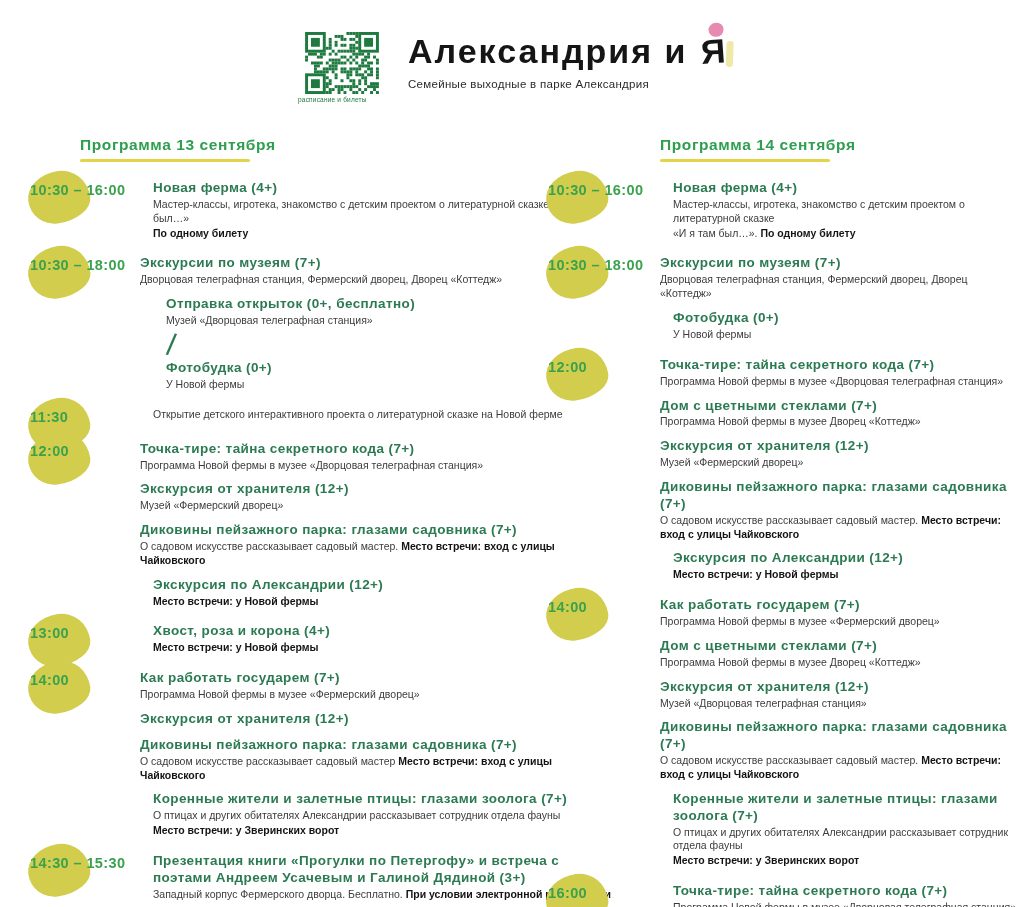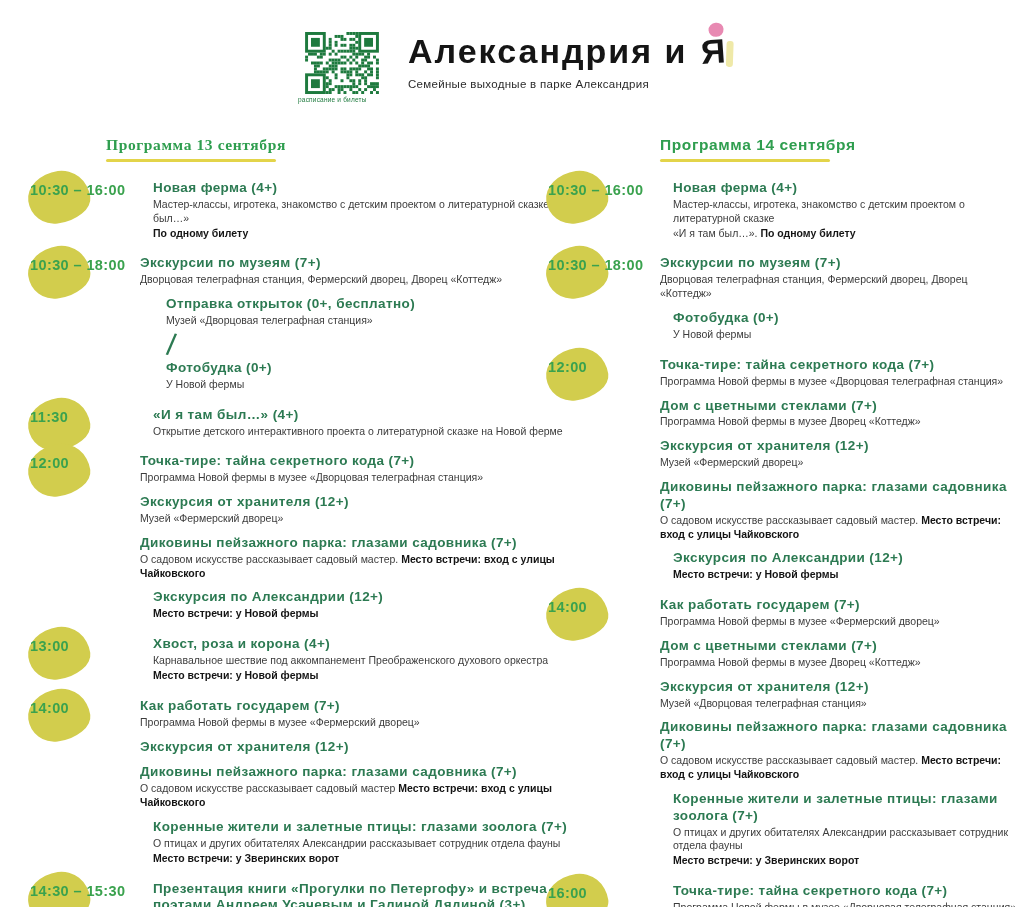--- a/index.html
+++ b/index.html
@@ -25,21 +25,21 @@
     background:#efe9a8;border-radius:3px;transform:rotate(6deg);z-index:-1;
   }
   .brand-sub{font-size:11.5px;color:#2b2b2b;margin-top:10px;letter-spacing:.3px;}
   .brand-note{font-size:11.5px;color:#2b2b2b;margin-top:8px;letter-spacing:.3px;}
   
   .col{position:absolute;top:136px;}
   .col-left{left:30px;width:585px;}
   .col-right{left:548px;width:472px;}
   .col-heading{font-size:15.5px;font-weight:700;color:#2f9e4f;letter-spacing:.6px;display:inline-block;}
   .col-heading-wrap{margin-bottom:18px;}
-  .col-left .col-heading-wrap{margin-left:76px;font-family:Liberation Serif, serif;}
+  .col-left .col-heading-wrap{margin-left:50px;}
   .col-right .col-heading-wrap{margin-left:112px;}
   .col-underline{height:3px;background:#e3d44a;border-radius:2px;margin-top:5px;width:170px;}
   .slot{display:flex;margin-bottom:15px;}
   .time-cell{flex:0 0 110px;position:relative;padding-top:1px;}
   .col-right .time-cell{flex:0 0 112px;}
   .blob{
     position:absolute;left:-2px;top:-9px;width:62px;height:52px;background:#d2cd4d;
     border-radius:54% 46% 58% 42% / 50% 58% 42% 50%;transform:rotate(-8deg);z-index:0;
   }
   .time-label{position:relative;z-index:1;font-size:14.5px;font-weight:700;color:#3aa24e;letter-spacing:.4px;white-space:nowrap;}
@@ -295,21 +295,20 @@
                 </div>
               </div>
             </div>
           </div>
         </div>
       </div>
       <div class="slot">
         <div class="time-cell"><span class="blob"></span><span class="time-label">11:30</span></div>
         <div class="events">
           <div class="event">
-            <div class="event-title">«И я там был…» (4+)</div>
             <div class="event-desc"><span>Открытие детского интерактивного проекта о литературной сказке на Новой ферме</span></div>
           </div>
         </div>
       </div>
       <div class="slot">
         <div class="time-cell"><span class="blob"></span><span class="time-label">12:00</span></div>
         <div class="events">
           <div class="event">
             <div class="event-title">Точка-тире: тайна секретного кода (7+)</div>
             <div class="event-desc"><span>Программа Новой фермы в музее «Дворцовая телеграфная станция»</span></div>
@@ -326,21 +325,20 @@
             <div class="event-title">Экскурсия по Александрии (12+)</div>
             <div class="event-desc"><b>Место встречи: у Новой фермы</b></div>
           </div>
         </div>
       </div>
       <div class="slot">
         <div class="time-cell"><span class="blob"></span><span class="time-label">13:00</span></div>
         <div class="events">
           <div class="event">
             <div class="event-title">Хвост, роза и корона (4+)</div>
-            <div class="event-desc"><span>Карнавальное шествие под аккомпанемент Преображенского духового оркестра</span></div>
             <div class="event-desc"><b>Место встречи: у Новой фермы</b></div>
           </div>
         </div>
       </div>
       <div class="slot">
         <div class="time-cell"><span class="blob"></span><span class="time-label">14:00</span></div>
         <div class="events">
           <div class="event">
             <div class="event-title">Как работать государем (7+)</div>
             <div class="event-desc"><span>Программа Новой фермы в музее «Фермерский дворец»</span></div>

